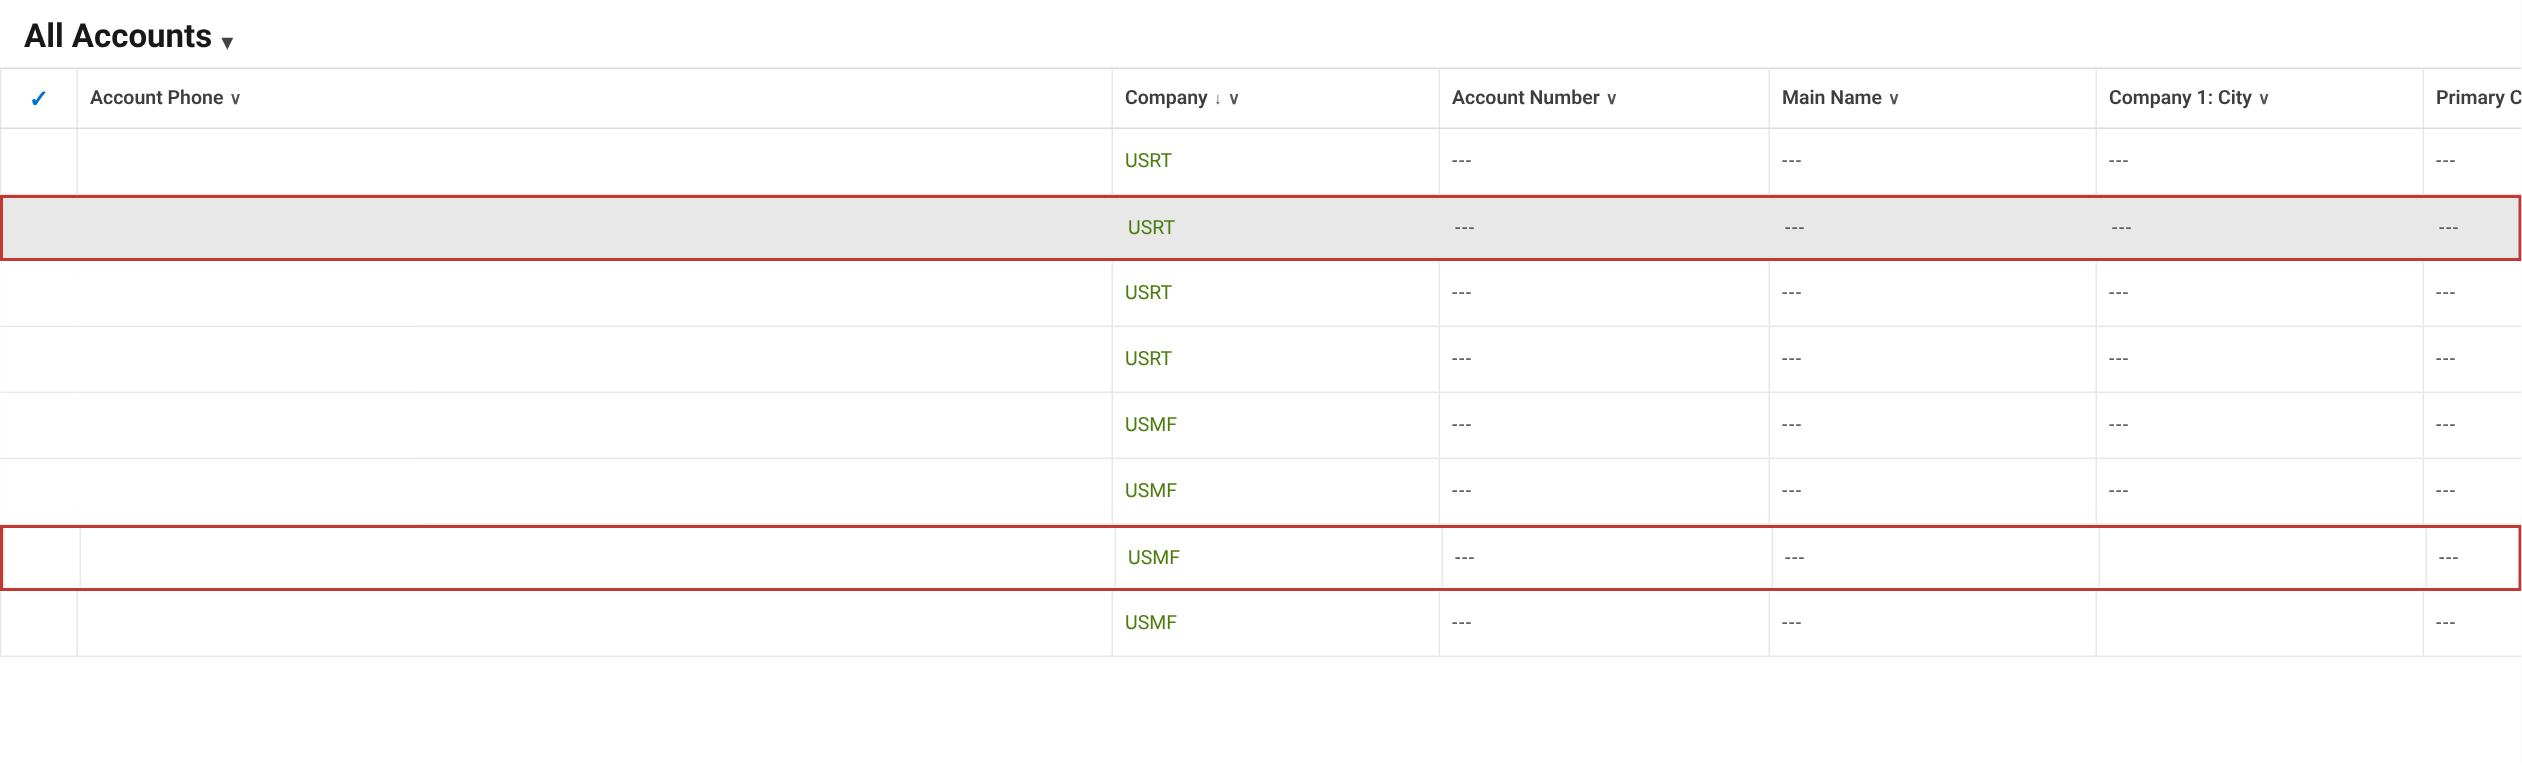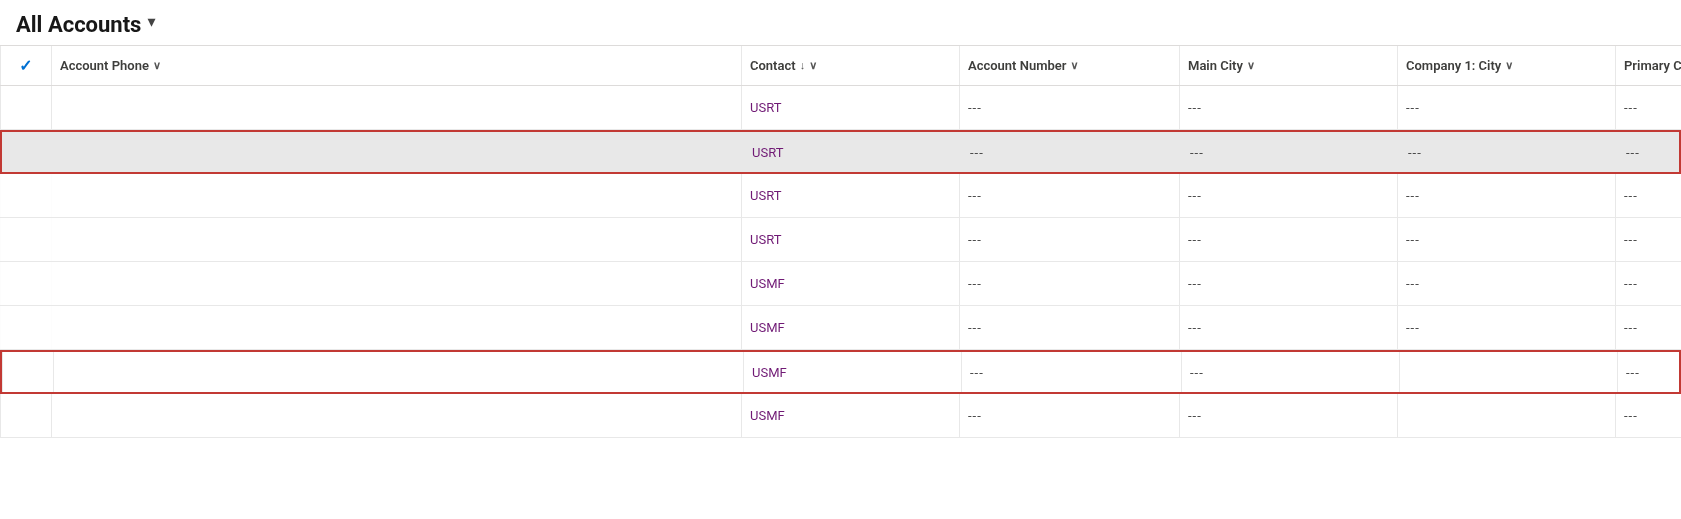--- a/index.html
+++ b/index.html
@@ -18,21 +18,21 @@
 
     .page-wrapper {
       background: #fff;
       width: 100%;
       min-height: 519px;
     }
 
     .header {
       padding: 12px 16px 8px 16px;
       display: flex;
-      align-items: flex-start;
+      align-items: flex-end;
     }
 
     .header-title {
       font-size: 22px;
       font-weight: 700;
       color: #181818;
     }
 
     .header-chevron {
       margin-left: 6px;
@@ -105,21 +105,21 @@
       border-right: 1px solid #e8e8e8;
       overflow: hidden;
     }
 
     .td-cell:first-child {
       justify-content: center;
       border-left: 1px solid #e8e8e8;
     }
 
     .td-cell.link {
-      color: #701a75;
+      color: #4d7c0f;
       cursor: pointer;
       text-align: right;
     }
 
     .td-cell.muted {
       color: #444;
       letter-spacing: 1px;
     }
 
     .check-icon {
@@ -161,32 +161,32 @@
       <div class="th-cell">
         <span class="check-icon">✓</span>
       </div>
 
       <div class="th-cell">
         <span>Account Phone</span>
         <span class="chevron-down">∨</span>
       </div>
 
       <div class="th-cell">
-        <span>Contact</span>
+        <span>Company</span>
         <span class="sort-arrow">↓</span>
         <span class="chevron-down">∨</span>
       </div>
 
       <div class="th-cell">
         <span>Account Number</span>
         <span class="chevron-down">∨</span>
       </div>
 
       <div class="th-cell">
-        <span>Main City</span>
+        <span>Main Name</span>
         <span class="chevron-down">∨</span>
       </div>
 
       <div class="th-cell">
         <span>Company 1: City</span>
         <span class="chevron-down">∨</span>
       </div>
 
       <div class="th-cell">
         <span>Primary Contact</span>

